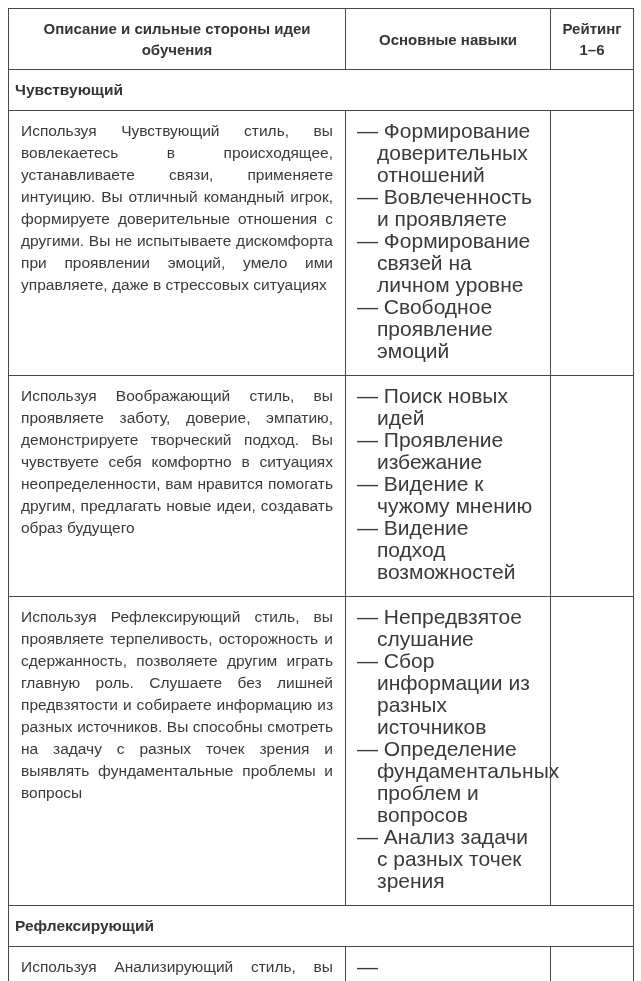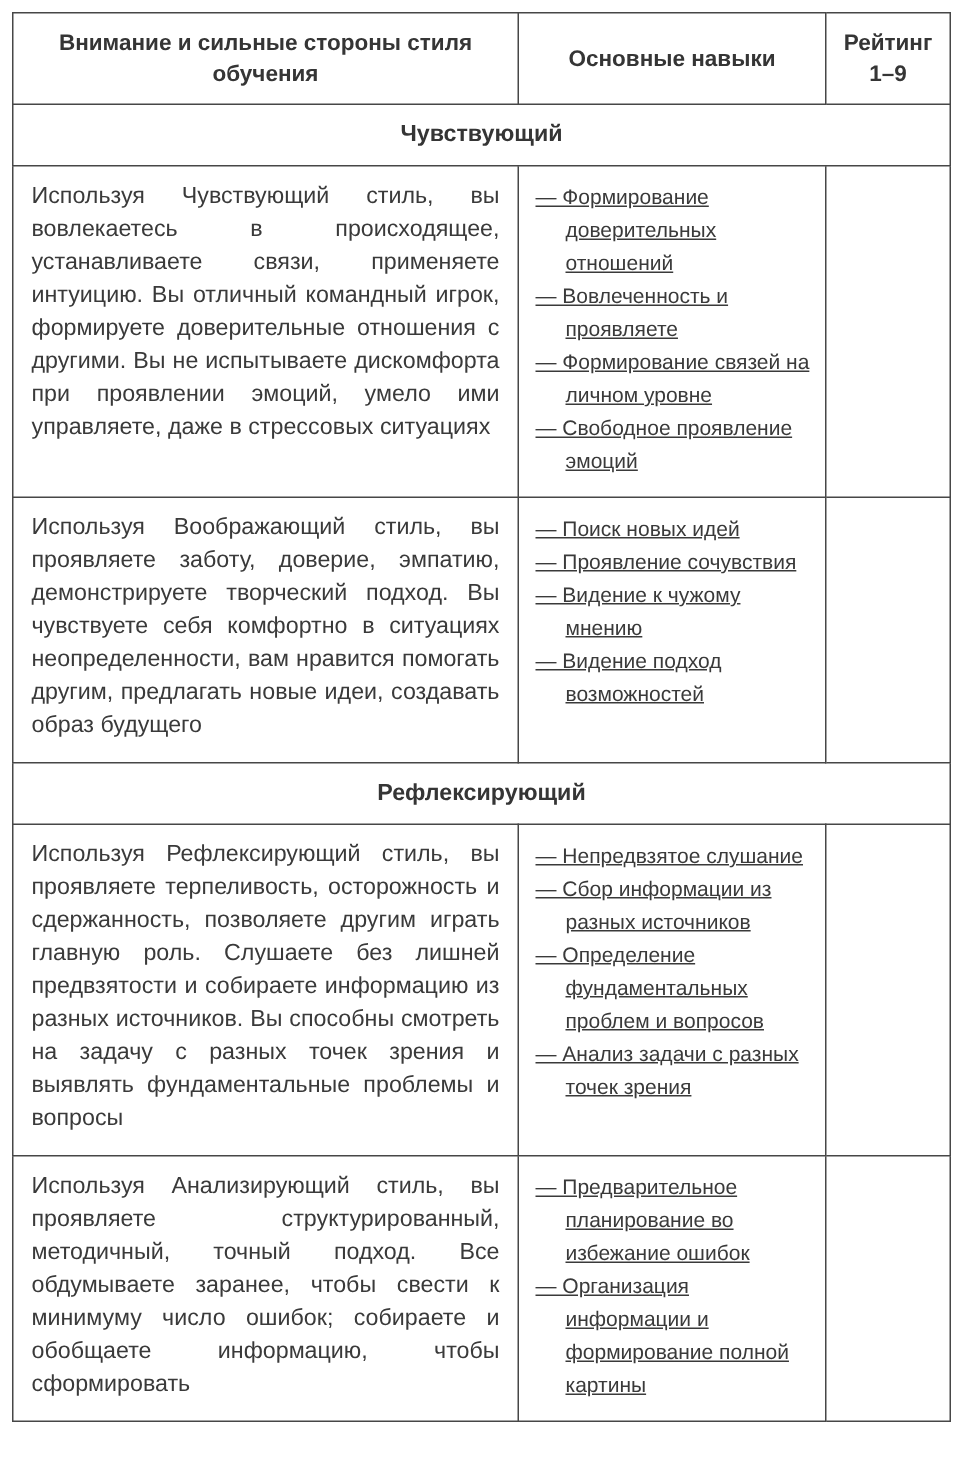--- a/index.html
+++ b/index.html
@@ -29,66 +29,65 @@
     font-size: 15px;
     font-weight: bold;
     text-align: center;
     vertical-align: middle;
     padding: 9px 8px;
     line-height: 1.4;
     color: #353535;
   }
 
   td.section-title {
-    text-align: center;
+    text-align: left;
     font-weight: bold;
     font-size: 15.5px;
     padding: 11px 6px;
     color: #353535;
   }
 
   td.desc {
     font-size: 15.5px;
     line-height: 22px;
     padding: 9px 12px 13px 12px;
     text-align: justify;
     vertical-align: top;
     hyphens: auto;
     margin-left: 36px;
   }
 
   td.skills {
-    font-size: 14px;
+    font-size: 21px;
     line-height: 22px;
     padding: 9px 8px 13px 11px;
     vertical-align: top;
-    text-decoration: underline;
   }
   .skill {
     padding-left: 20px;
     text-indent: -20px;
   }
 
   td.rating { vertical-align: top; }
 </style>
 </head>
 <body>
 
 <div class="page">
   <table class="styles-table">
     <colgroup>
         <col class="c1">
         <col class="c2">
         <col class="c3">
       </colgroup>
     <thead>
       <tr>
-        <th>Внимание и сильные стороны стиля обучения</th>
+        <th>Описание и сильные стороны идеи обучения</th>
         <th>Основные навыки</th>
-        <th>Рейтинг 1–9</th>
+        <th>Рейтинг 1–6</th>
       </tr>
     </thead>
     <tbody>
 
       <tr>
         <td class="section-title" colspan="3">Чувствующий</td>
       </tr>
       <tr>
         <td class="desc">Используя Чувствующий стиль, вы вовлекаетесь в происходящее, устанавливаете связи, применяете интуицию. Вы отличный командный игрок, формируете доверительные отношения с другими. Вы не испытываете дискомфорта при проявлении эмоций, умело ими управляете, даже в стрессовых ситуациях</td>
         <td class="skills">
@@ -97,39 +96,39 @@
           <div class="skill">— Формирование связей на личном уровне</div>
           <div class="skill">— Свободное проявление эмоций</div>
         </td>
         <td class="rating"></td>
       </tr>
 
       <tr>
         <td class="desc">Используя Воображающий стиль, вы проявляете заботу, доверие, эмпатию, демонстрируете творческий подход. Вы чувствуете себя комфортно в ситуациях неопределенности, вам нравится помогать другим, предлагать новые идеи, создавать образ будущего</td>
         <td class="skills">
           <div class="skill">— Поиск новых идей</div>
-          <div class="skill">— Проявление сочувствия</div>
+          <div class="skill">— Проявление избежание</div>
           <div class="skill">— Видение к чужому мнению</div>
           <div class="skill">— Видение подход возможностей</div>
         </td>
         <td class="rating"></td>
       </tr>
 
-      <tr>
-        <td class="section-title" colspan="3">Рефлексирующий</td>
-      </tr>
       <tr>
         <td class="desc">Используя Рефлексирующий стиль, вы проявляете терпеливость, осторожность и сдержанность, позволяете другим играть главную роль. Слушаете без лишней предвзятости и собираете информацию из разных источников. Вы способны смотреть на задачу с разных точек зрения и выявлять фундаментальные проблемы и вопросы</td>
         <td class="skills">
           <div class="skill">— Непредвзятое слушание</div>
           <div class="skill">— Сбор информации из разных источников</div>
           <div class="skill">— Определение фундаментальных проблем и вопросов</div>
           <div class="skill">— Анализ задачи с разных точек зрения</div>
         </td>
         <td class="rating"></td>
+      </tr>
+      <tr>
+        <td class="section-title" colspan="3">Рефлексирующий</td>
       </tr>
 
       <tr>
         <td class="desc">Используя Анализирующий стиль, вы проявляете структурированный, методичный, точный подход. Все обдумываете заранее, чтобы свести к минимуму число ошибок; собираете и обобщаете информацию, чтобы сформировать</td>
         <td class="skills">
           <div class="skill">— Предварительное планирование во избежание ошибок</div>
           <div class="skill">— Организация информации и формирование полной картины</div>
         </td>
         <td class="rating"></td>
       </tr>

